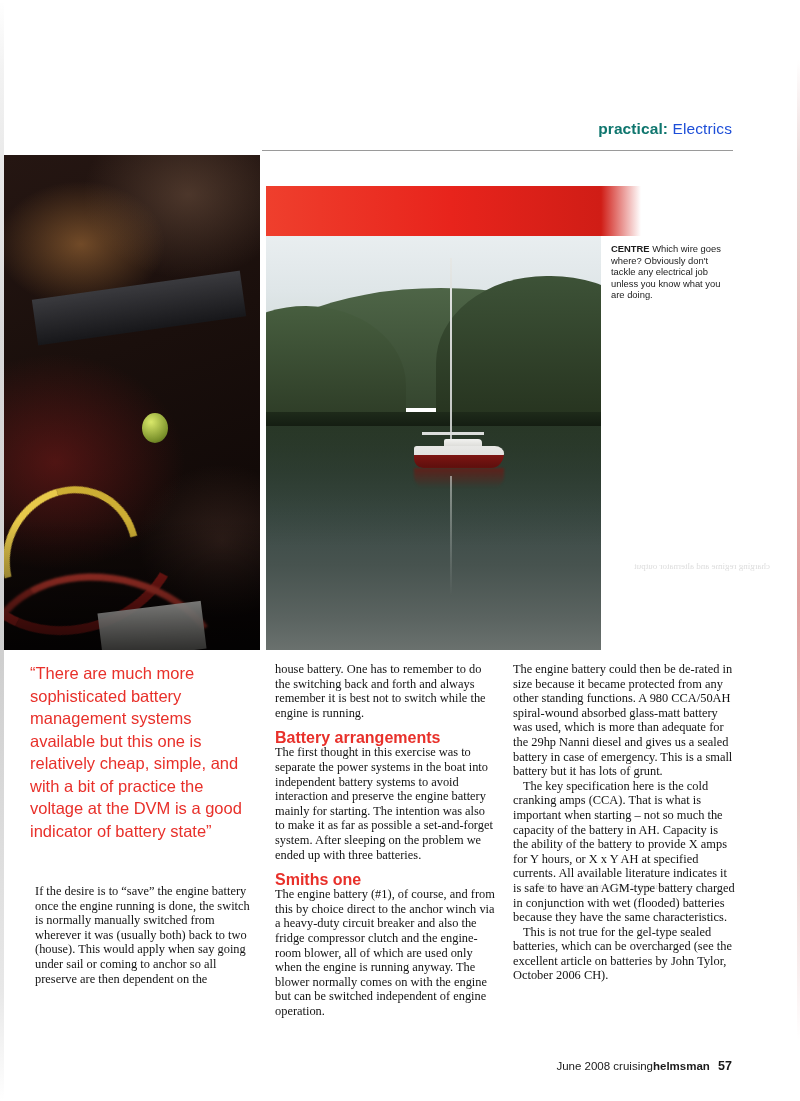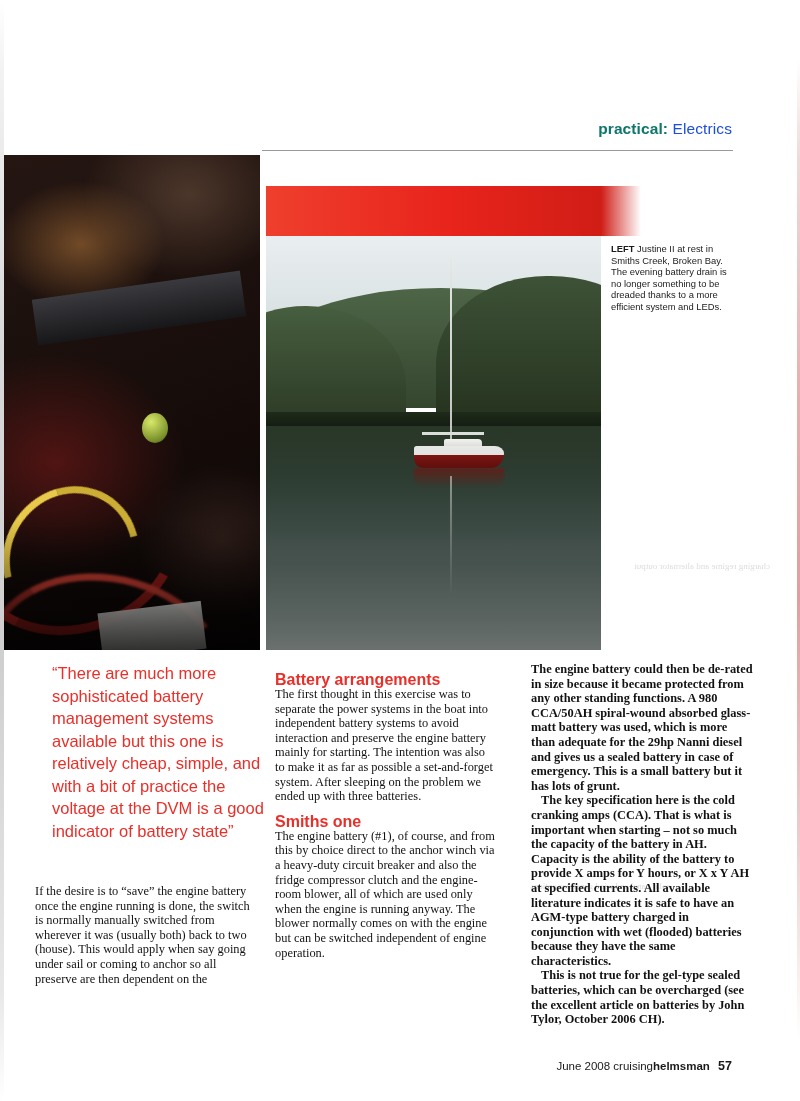--- a/index.html
+++ b/index.html
@@ -240,21 +240,21 @@
     white-space: pre-wrap;
   }
   .ghost.g1 { left: 400px; top: 290px; width: 180px; }
   .ghost.g2 { left: 620px; top: 560px; width: 150px; }
   .ghost.g3 { left: 210px; top: 600px; width: 200px; }
   .ghost.g4 { left: 470px; top: 880px; width: 200px; }
 
   
   .pullquote {
     position: absolute;
-    left: 52px; top: 662px;
+    left: 30px; top: 662px;
     width: 216px;
     font-family: "Liberation Sans", sans-serif;
     font-size: 16.5px;
     line-height: 22.5px;
     color: #e8302a;
   }
 
   
   .col {
     position: absolute;
@@ -271,21 +271,21 @@
     font-family: "Liberation Sans", sans-serif;
     font-size: 16px;
     font-weight: bold;
     color: #e8302a;
     line-height: 15px;
   }
   .col h4 + p { text-indent: 0; }
 
   .col-1 { left: 35px; top: 884px; width: 222px; }
   .col-2 { left: 275px; top: 662px; width: 222px; }
-  .col-3 { left: 531px; top: 662px; width: 222px; font-weight: bold; }
+  .col-3 { left: 513px; top: 662px; width: 222px; }
 
   
   .footer {
     position: absolute;
     right: 68px; bottom: 28px;
     font-family: "Liberation Sans", sans-serif;
     font-size: 11.5px;
     color: #1a1a1a;
     white-space: nowrap;
   }
@@ -342,31 +342,32 @@
     <div class="pc-mast"></div>
     <div class="pc-boom"></div>
     <div class="pc-cabin"></div>
     <div class="pc-hull"></div>
     <div class="pc-hull-refl"></div>
     <div class="pc-mast-refl"></div>
   </div>
 
   <div class="captions">
     <p>
-      <b>LEFT</b><span> Justine II at rest in Smiths Creek, Broken Bay. The evening battery drain is no longer something to be dreaded thanks to a more efficient system and LEDs.</span>
+      <b>CENTRE</b><span> Which wire goes where? Obviously don't tackle any electrical job unless you know what you are doing.</span>
     </p>
   </div>
 
   <div class="pullquote">“There are much more sophisticated battery management systems available but this one is relatively cheap, simple, and with a bit of practice the voltage at the DVM is a good indicator of battery state”</div>
 
   <div class="col col-1">
     <p>If the desire is to “save” the engine battery once the engine running is done, the switch is normally manually switched from wherever it was (usually both) back to two (house). This would apply when say going under sail or coming to anchor so all preserve are then dependent on the</p>
   </div>
 
   <div class="col col-2">
+    <p>house battery. One has to remember to do the switching back and forth and always remember it is best not to switch while the engine is running.</p>
     <h4>Battery arrangements</h4>
     <p>The first thought in this exercise was to separate the power systems in the boat into independent battery systems to avoid interaction and preserve the engine battery mainly for starting. The intention was also to make it as far as possible a set-and-forget system. After sleeping on the problem we ended up with three batteries.</p>
     <h4>Smiths one</h4>
     <p>The engine battery (#1), of course, and from this by choice direct to the anchor winch via a heavy-duty circuit breaker and also the fridge compressor clutch and the engine-room blower, all of which are used only when the engine is running anyway. The blower normally comes on with the engine but can be switched independent of engine operation.</p>
   </div>
 
   <div class="col col-3">
     <p>The engine battery could then be de-rated in size because it became protected from any other standing functions. A 980 CCA/50AH spiral-wound absorbed glass-matt battery was used, which is more than adequate for the 29hp Nanni diesel and gives us a sealed battery in case of emergency. This is a small battery but it has lots of grunt.</p>
     <p>The key specification here is the cold cranking amps (CCA). That is what is important when starting – not so much the capacity of the battery in AH. Capacity is the ability of the battery to provide X amps for Y hours, or X x Y AH at specified currents. All available literature indicates it is safe to have an AGM-type battery charged in conjunction with wet (flooded) batteries because they have the same characteristics.</p>
     <p>This is not true for the gel-type sealed batteries, which can be overcharged (see the excellent article on batteries by John Tylor, October 2006 CH).</p>

